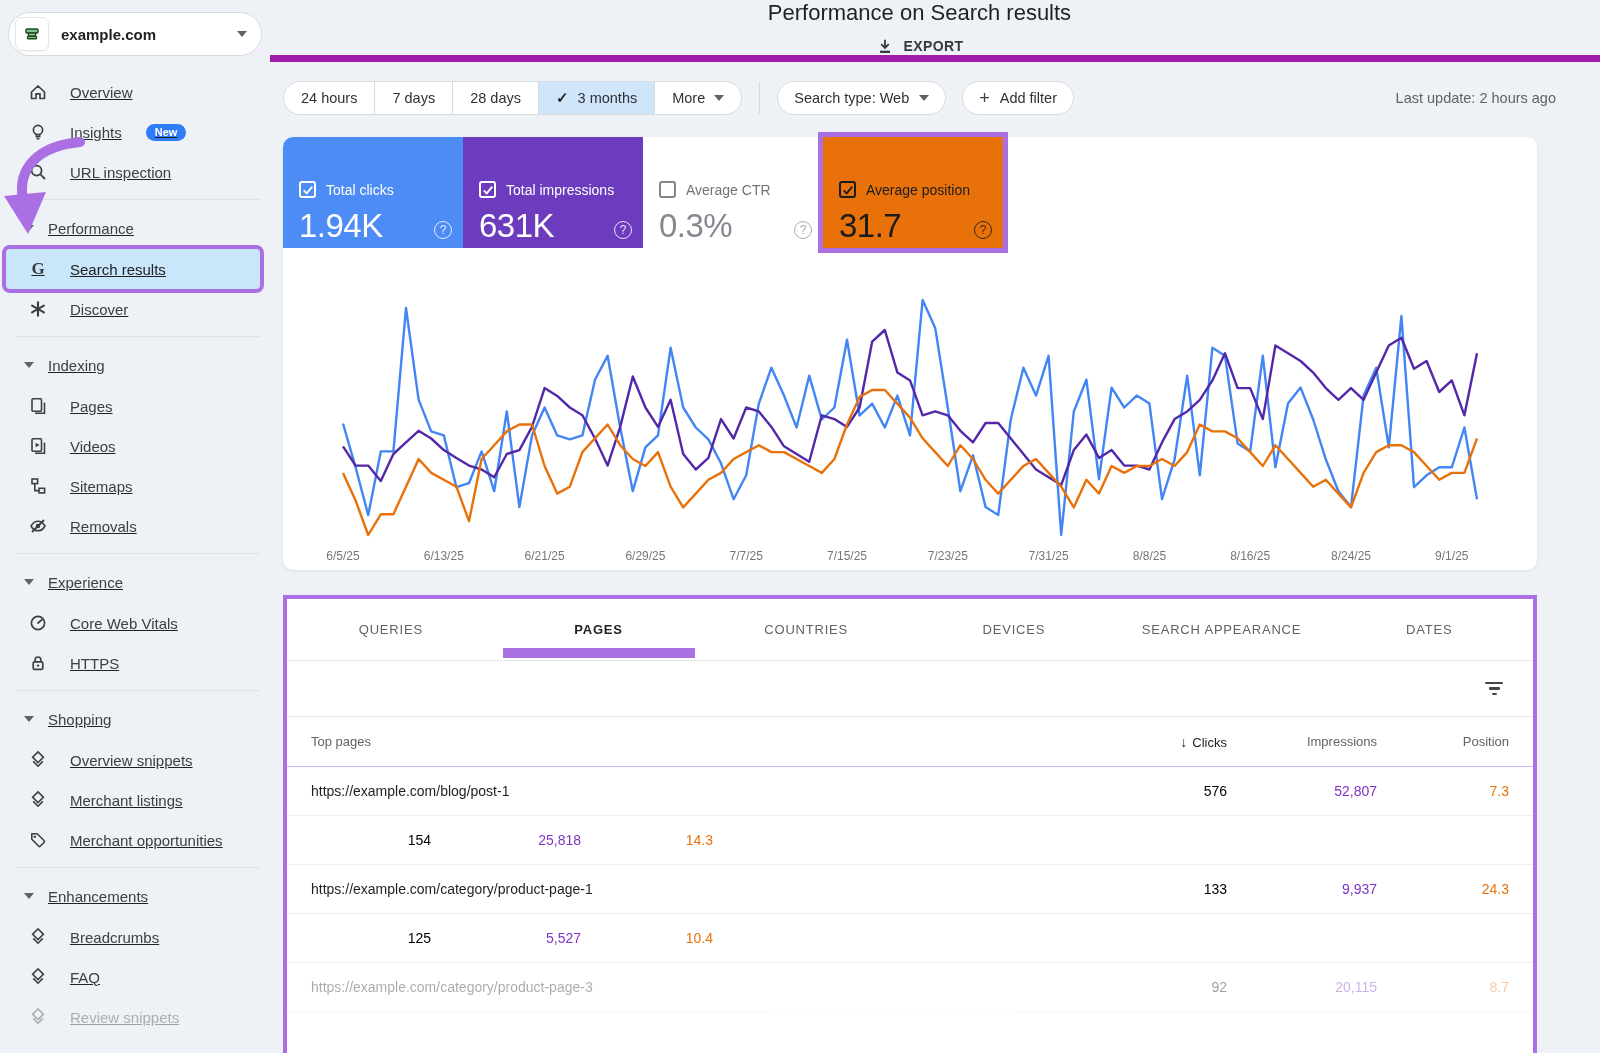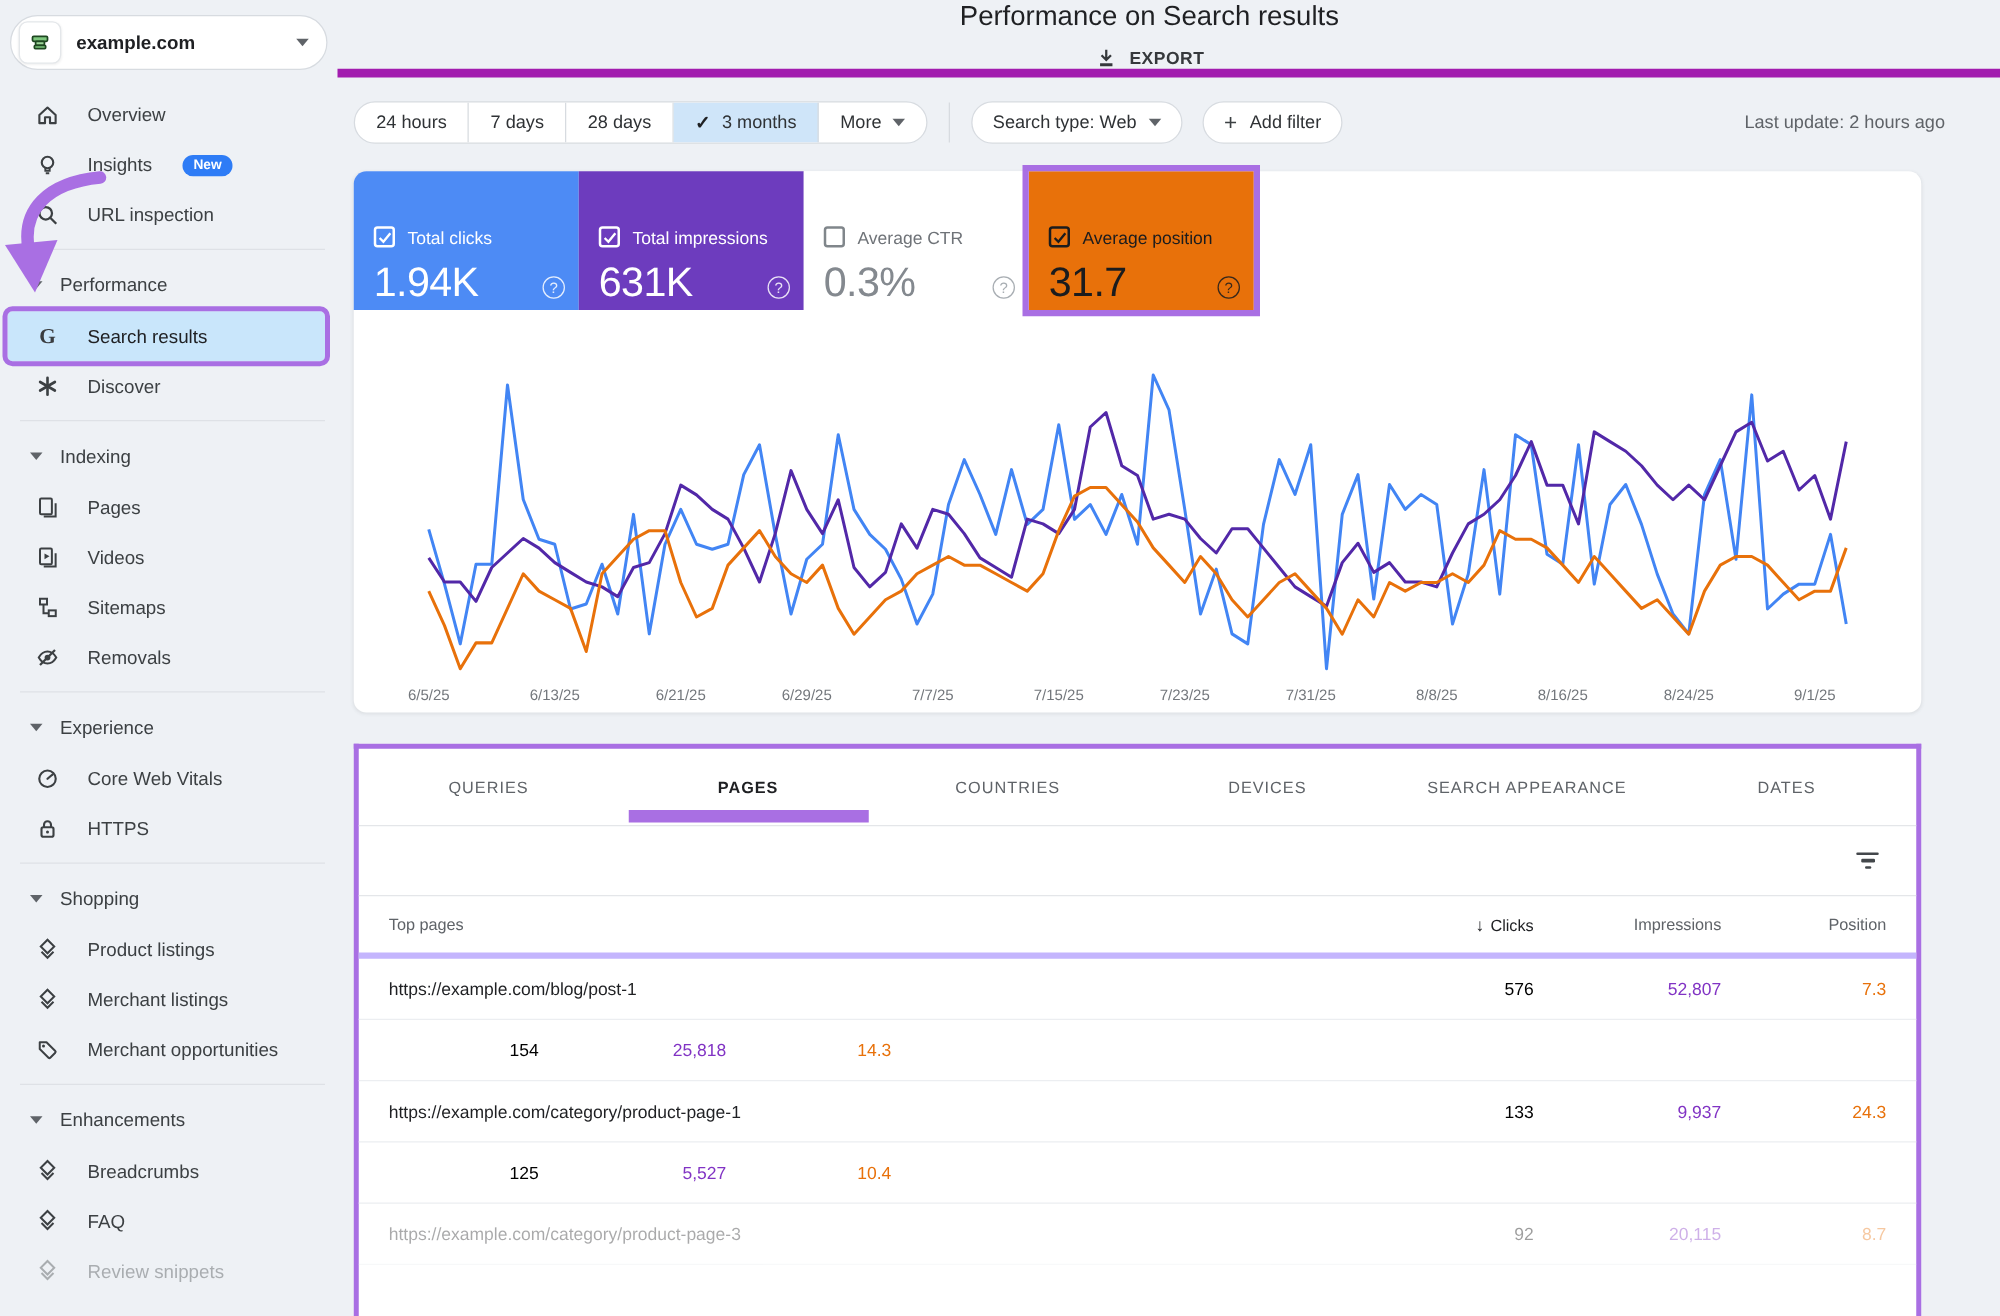--- a/index.html
+++ b/index.html
@@ -8,21 +8,21 @@
 
   
   .sidebar { position:absolute; left:0; top:0; width:270px; height:1053px; background:#eef1f5; }
   .property-pill { margin:12px 8px 16px 8px; height:44px; background:#fff; border:1px solid #d7dbe0;
     border-radius:24px; display:flex; align-items:center; padding:0 14px 0 6px; cursor:pointer; }
   .property-icon-tile { width:34px; height:34px; background:#fff; border:1px solid #e4e7ea; border-radius:7px;
     display:flex; align-items:center; justify-content:center; box-shadow:0 1px 2px rgba(0,0,0,.06); }
   .property-name { margin-left:12px; font-size:15px; font-weight:700; color:#1f2023; flex:1; }
   .caret-down { width:0; height:0; border-left:5px solid transparent; border-right:5px solid transparent;
     border-top:6px solid #5f6368; }
-  .nav { padding:0 6px 0 0; position:relative; }
+  .nav { padding:0 6px 0 0; position:relative;text-decoration:underline; }
   .nav-item { display:flex; align-items:center; height:40px; padding-left:28px; gap:22px;
     font-size:15px; color:#3c4043; cursor:pointer; border-radius:0 20px 20px 0; position:relative; }
   .nav-item .ic { width:20px; height:20px; display:flex; align-items:center; justify-content:center; flex:none; }
   .nav-item.active { background:#c9e6fb; color:#202124; font-weight:500; border-radius:4px;
     margin:0 4px 0 6px; padding-left:22px; outline:4px solid #a96fe3; }
   .nav-item.faded { opacity:.38; }
   .nav-section { display:flex; align-items:center; height:42px; padding-left:24px; gap:14px;
     font-size:15px; color:#3c4043; cursor:pointer; }
   .nav-divider { height:1px; background:#dee1e6; margin:7px 4px 7px 16px; }
   .badge-new { background:#2e7cf6; color:#fff; font-size:11px; font-weight:700; padding:2.5px 9px;
@@ -74,21 +74,21 @@
   .tabs { display:flex; height:62px; border-bottom:1px solid #e4e6e9; }
   .tab { flex:1; display:flex; align-items:center; justify-content:center; font-size:13px;
     letter-spacing:.8px; color:#5f6368; cursor:pointer; position:relative; }
   .tab.active { color:#1f2023; font-weight:700; }
   .tab.active::after { content:""; position:absolute; bottom:2px; left:50%; transform:translateX(-50%);
     width:192px; height:10px; background:#a96fe3; }
   .filter-row { height:56px; display:flex; align-items:center; justify-content:flex-end;
     padding-right:30px; border-bottom:1px solid #e4e6e9; }
   .filter-icon { display:flex; flex-direction:column; gap:3.5px; align-items:center; cursor:pointer; }
   .filter-icon i { display:block; height:2.2px; background:#43474b; border-radius:1px; }
-  .thead { height:50px; display:flex; align-items:center; padding:0 24px; border-bottom:5px solid #c4b5fd;
+  .thead { height:50px; display:flex; align-items:center; padding:0 24px; border-bottom:1px solid #c4b5fd;
     font-size:13px; color:#5f6368; }
   .col-url { flex:1; }
   .col-clicks { width:120px; text-align:right; }
   .col-impr { width:150px; text-align:right; }
   .col-pos { width:132px; text-align:right; }
   .thead .sorted { color:#1f2023; font-weight:500; }
   .sort-arrow { font-size:14px; margin-right:5px; color:#1f2023; }
   .trow { height:49px; display:flex; align-items:center; padding:0 24px; border-bottom:1px solid #eceef1;
     font-size:14px; color:#1f2023; cursor:pointer; }
   .trow.faded { opacity:.38; }
@@ -235,21 +235,21 @@
         <span class="caret-down"></span>
         <span>Shopping</span>
       </div>
       <div class="nav-item">
         <span class="ic">
           <svg width="20" height="20" viewBox="0 0 20 20">
             <rect x="6.2" y="3.4" width="7.6" height="7.6" transform="rotate(45 10 7.2)" fill="none" stroke="#3c4043" stroke-width="1.6"></rect>
             <path d="M5.2 11.4 L10 16.2 L14.8 11.4" fill="none" stroke="#3c4043" stroke-width="1.6"></path>
           </svg>
         </span>
-        <span>Product listings</span>
+        <span>Overview snippets</span>
       </div>
       <div class="nav-item">
         <span class="ic">
           <svg width="20" height="20" viewBox="0 0 20 20">
             <rect x="6.2" y="3.4" width="7.6" height="7.6" transform="rotate(45 10 7.2)" fill="none" stroke="#3c4043" stroke-width="1.6"></rect>
             <path d="M5.2 11.4 L10 16.2 L14.8 11.4" fill="none" stroke="#3c4043" stroke-width="1.6"></path>
           </svg>
         </span>
         <span>Merchant listings</span>
       </div>

